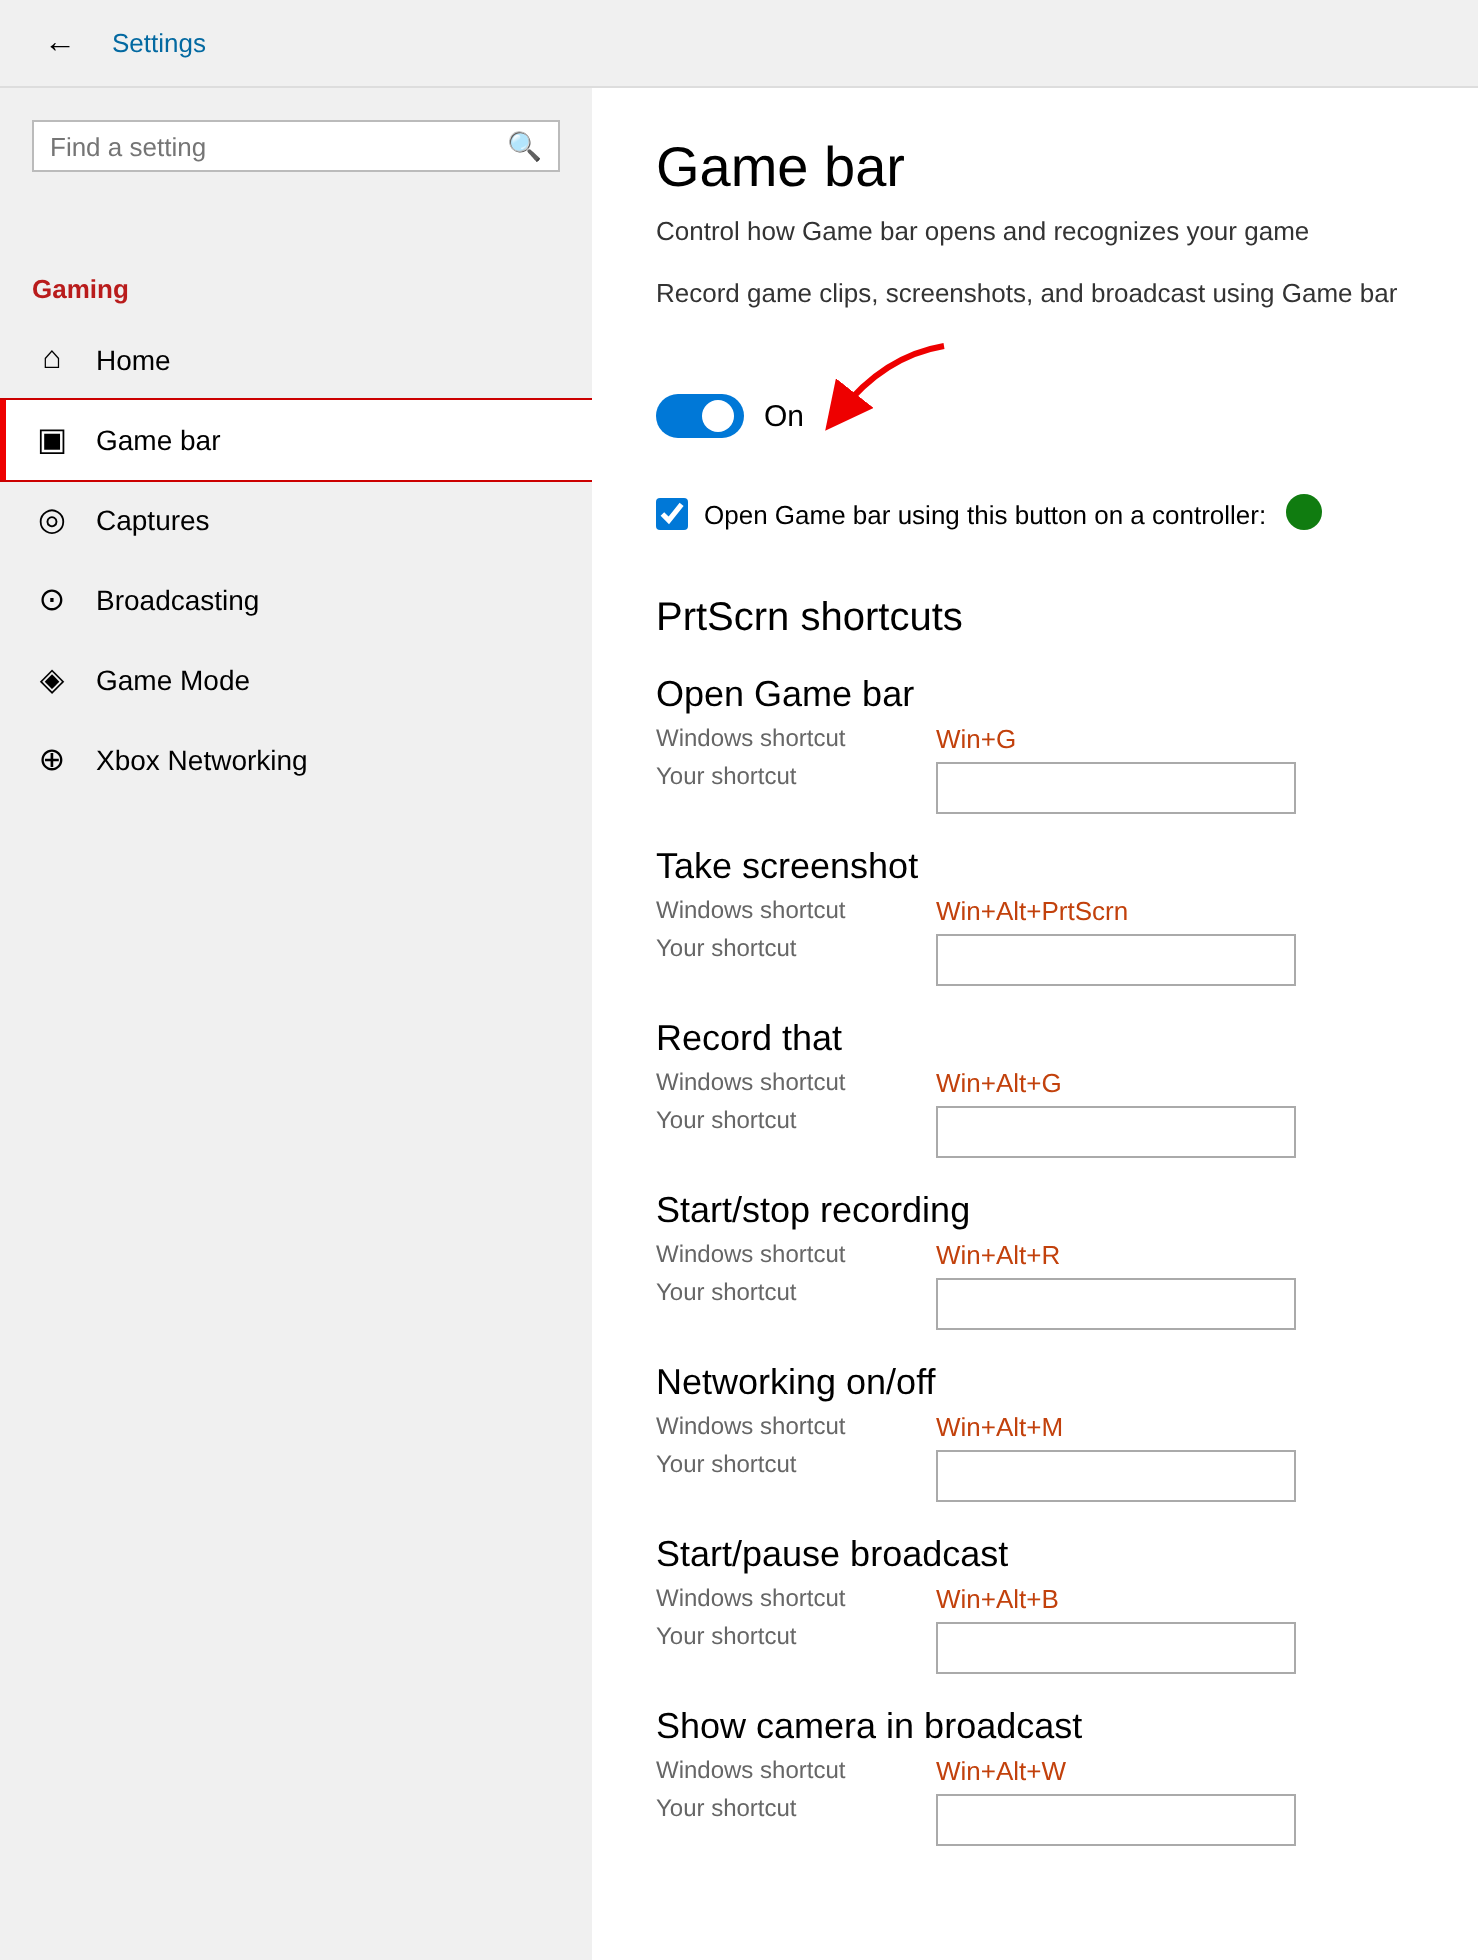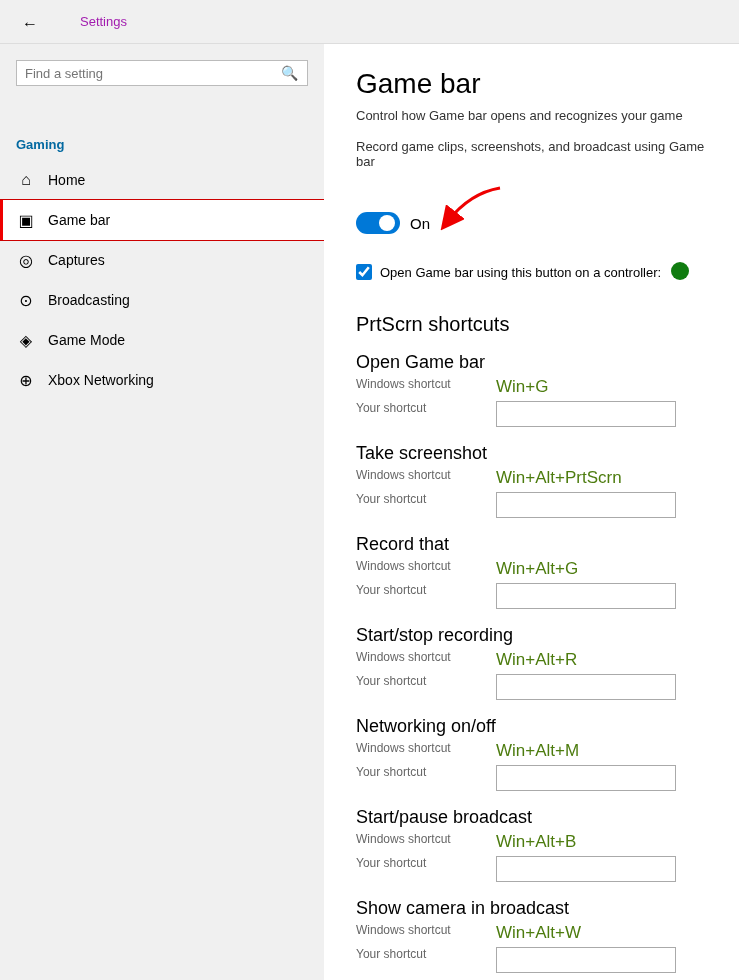--- a/index.html
+++ b/index.html
@@ -27,34 +27,33 @@
     .title-bar-back {
       cursor: pointer;
       font-size: 16px;
       color: #000;
       background: none;
       border: none;
       padding: 2px 6px;
     }
     .title-bar-text {
       font-size: 13px;
-      color: #a21caf;
-      margin-left: 24px;
+      color: #0369a1;
     }
 
     
     .main-layout {
       display: flex;
       flex: 1;
       overflow: hidden;
     }
 
     
     .sidebar {
-      width: 324px;
+      width: 296px;
       background: #f0f0f0;
       padding: 8px 0;
       flex-shrink: 0;
       overflow-y: auto;
     }
 
     .search-box {
       margin: 8px 16px 16px 16px;
       display: flex;
       align-items: center;
@@ -72,21 +71,21 @@
     }
     .search-icon-svg {
       color: #666;
       font-size: 14px;
     }
 
     .sidebar-section-label {
       font-size: 13px;
       font-weight: 700;
       padding: 4px 16px 8px 16px;
-      color: #0369a1;
+      color: #b91c1c;
       margin-top: 47px;
     }
 
     .sidebar-item {
       display: flex;
       align-items: center;
       gap: 12px;
       padding: 10px 16px;
       cursor: pointer;
       color: #000;
@@ -227,22 +226,22 @@
     }
 
     .shortcut-type-label {
       font-size: 12px;
       color: #666;
       width: 140px;
       flex-shrink: 0;
     }
 
     .shortcut-value {
-      font-size: 17px;
-      color: #4d7c0f;
+      font-size: 13px;
+      color: #c2410c;
       min-width: 120px;
     }
 
     .shortcut-input {
       border: 1px solid #aaa;
       background: #fff;
       height: 26px;
       width: 180px;
       font-size: 13px;
       padding: 2px 6px;

